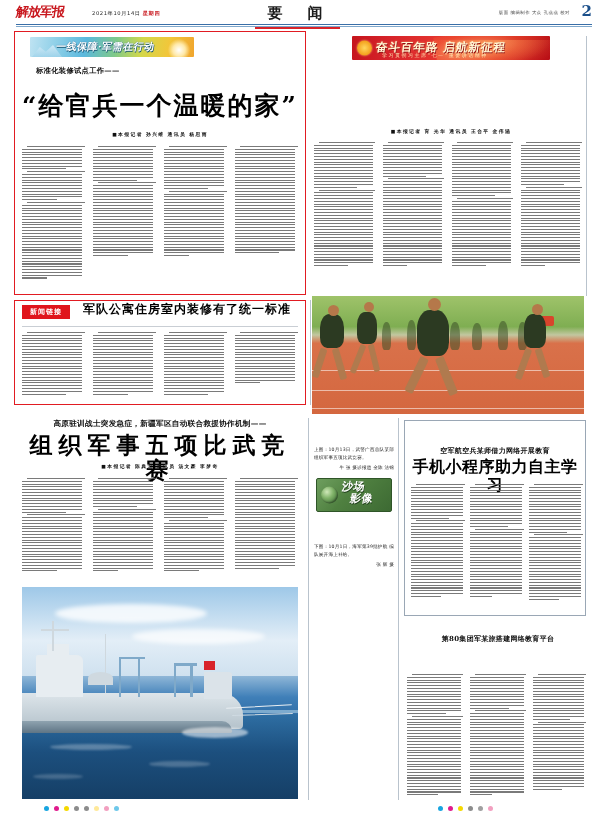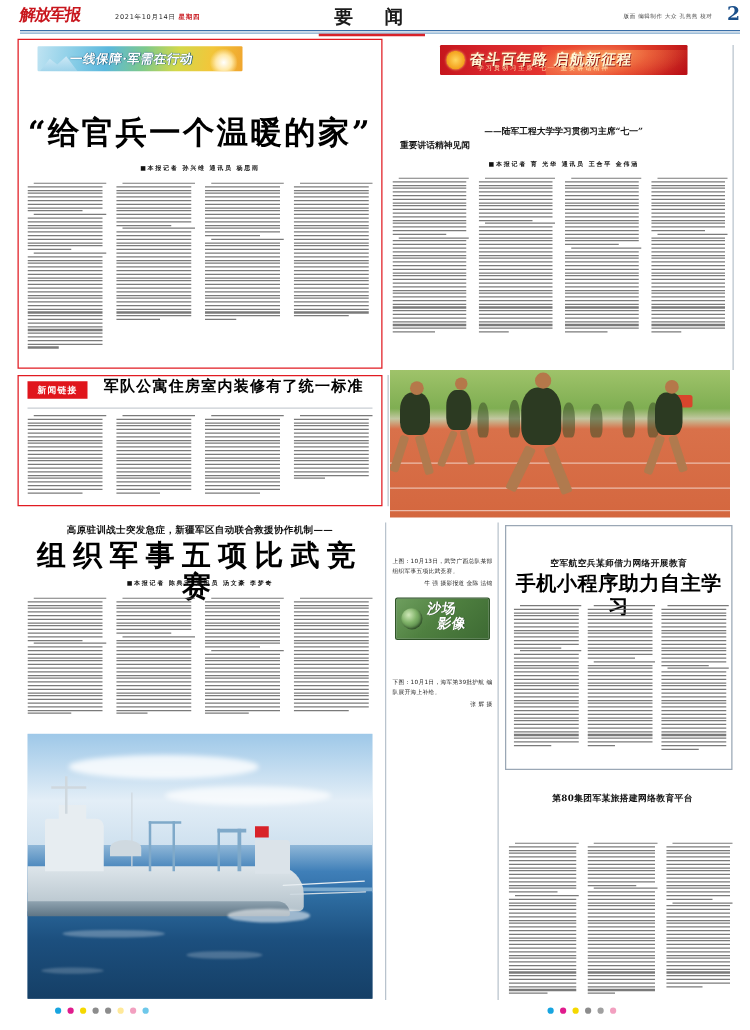--- a/index.html
+++ b/index.html
@@ -232,20 +232,21 @@
   <div class="redbox" style="left:14px; top:31px; width:292px; height:264px;">
   </div>
 
   <div class="banner1" style="left:30px; top:37px; width:164px; height:20px;">
     <div class="mountain"></div>
     <div class="glow"></div>
     <div class="b1txt">一线保障·军需在行动</div>
   </div>
 
   <div class="shoulder" style="position:absolute; left:24px; top:66px; width:272px;">
+    <div style="text-align:left; padding-left:12px;">标准化装修试点工作——</div>
   </div>
 
   <div class="headline-main" style="position:absolute; left:20px; top:92px; width:280px; font-size:25px;">“给官兵一个温暖的家”</div>
 
   <div class="byline" style="position:absolute; left:20px; top:131px; width:280px;">■本报记者  孙兴维  通讯员  杨思雨</div>
 
   <div class="col-text" style="left:22px; top:146px; width:63px; height:140px;">
     <i class="ind s96"></i>
       <i class="s96"></i>
       <i class="s96"></i>
@@ -528,24 +529,20 @@
 
   <div class="banner2" style="left:352px; top:36px; width:198px; height:24px;">
     <div class="wave"></div>
     <div class="wave2"></div>
     <div class="emblem"></div>
     <div class="b2txt">奋斗百年路 启航新征程</div>
     <div class="b2sub">学习贯彻习主席“七一”重要讲话精神</div>
   </div>
 
 
-  <div class="subhead" style="position:absolute; left:316px; top:100px; width:270px;">
-    <div>——陆军工程大学学习贯彻习主席“七一”</div>
-    <div style="text-align:left; padding-left:4px;">重要讲话精神见闻</div>
-  </div>
 
   <div class="byline" style="position:absolute; left:316px; top:128px; width:270px;">■本报记者  育 光华  通讯员  王合平  金伟涵</div>
 
   <div class="col-text" style="left:314px; top:142px; width:61px; height:148px;">
     <i class="ind s96"></i>
       <i class="s96"></i>
       <i class="s96"></i>
       <i class="s96"></i>
       <i class="s96"></i>
       <i class="s96"></i>

